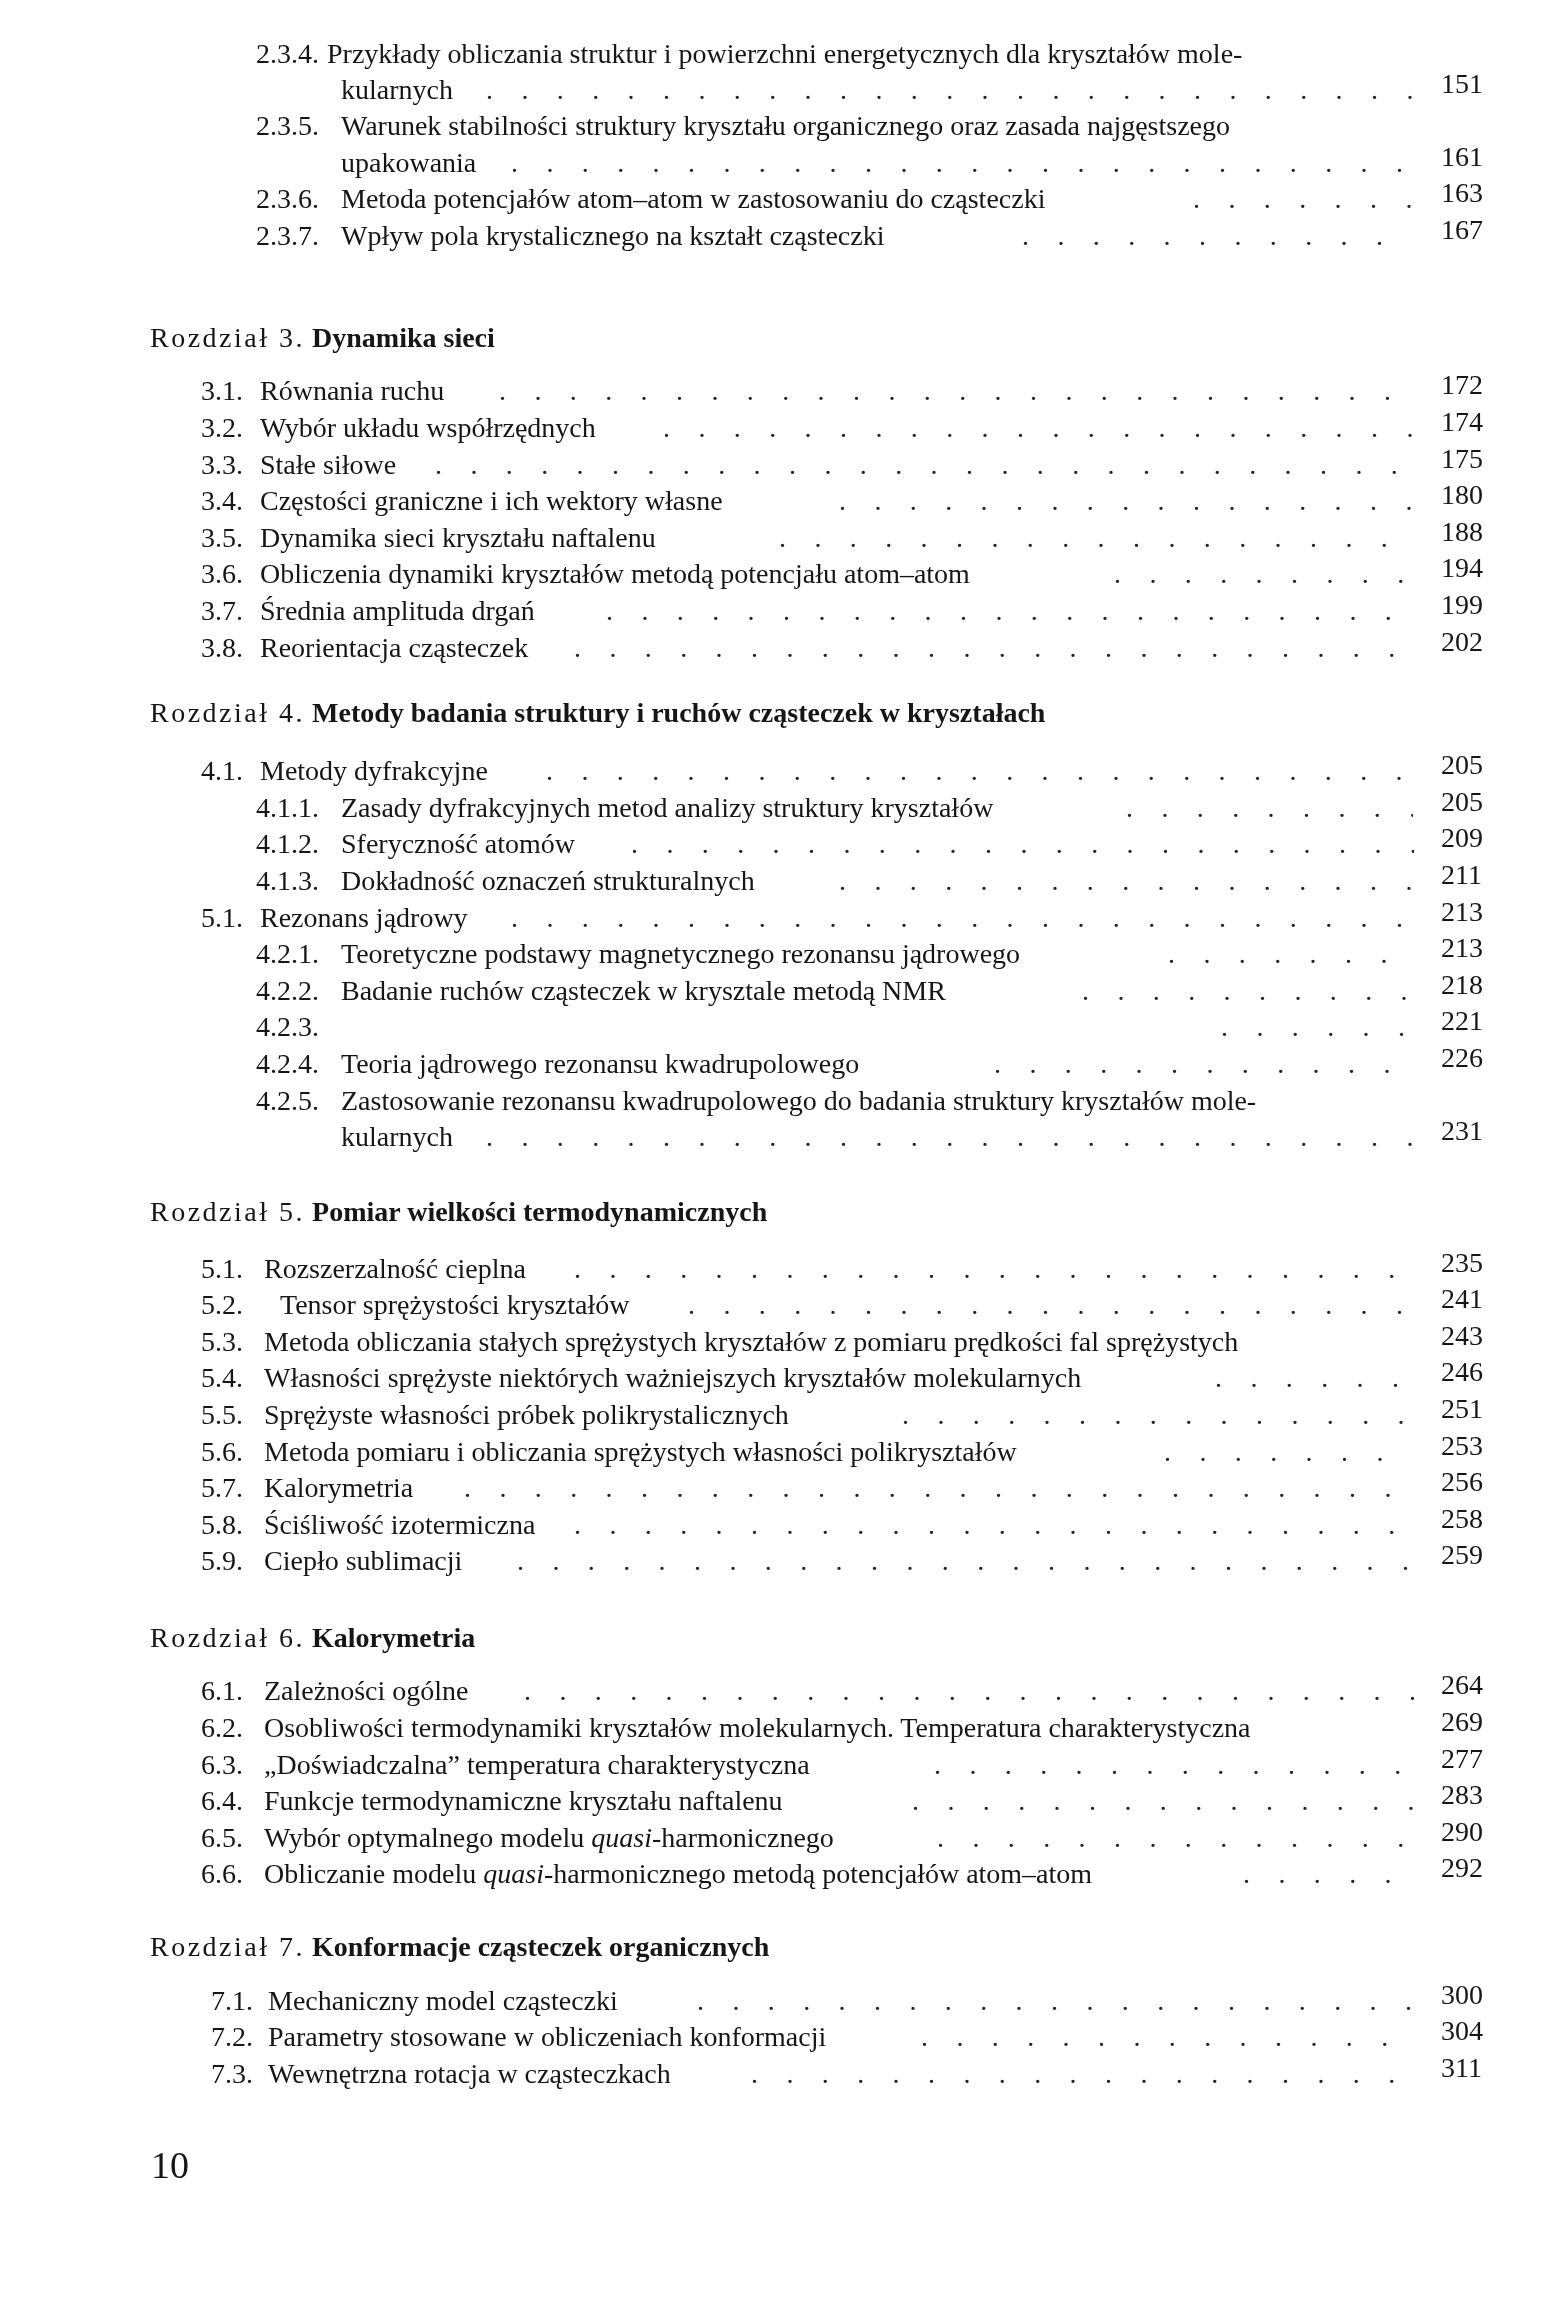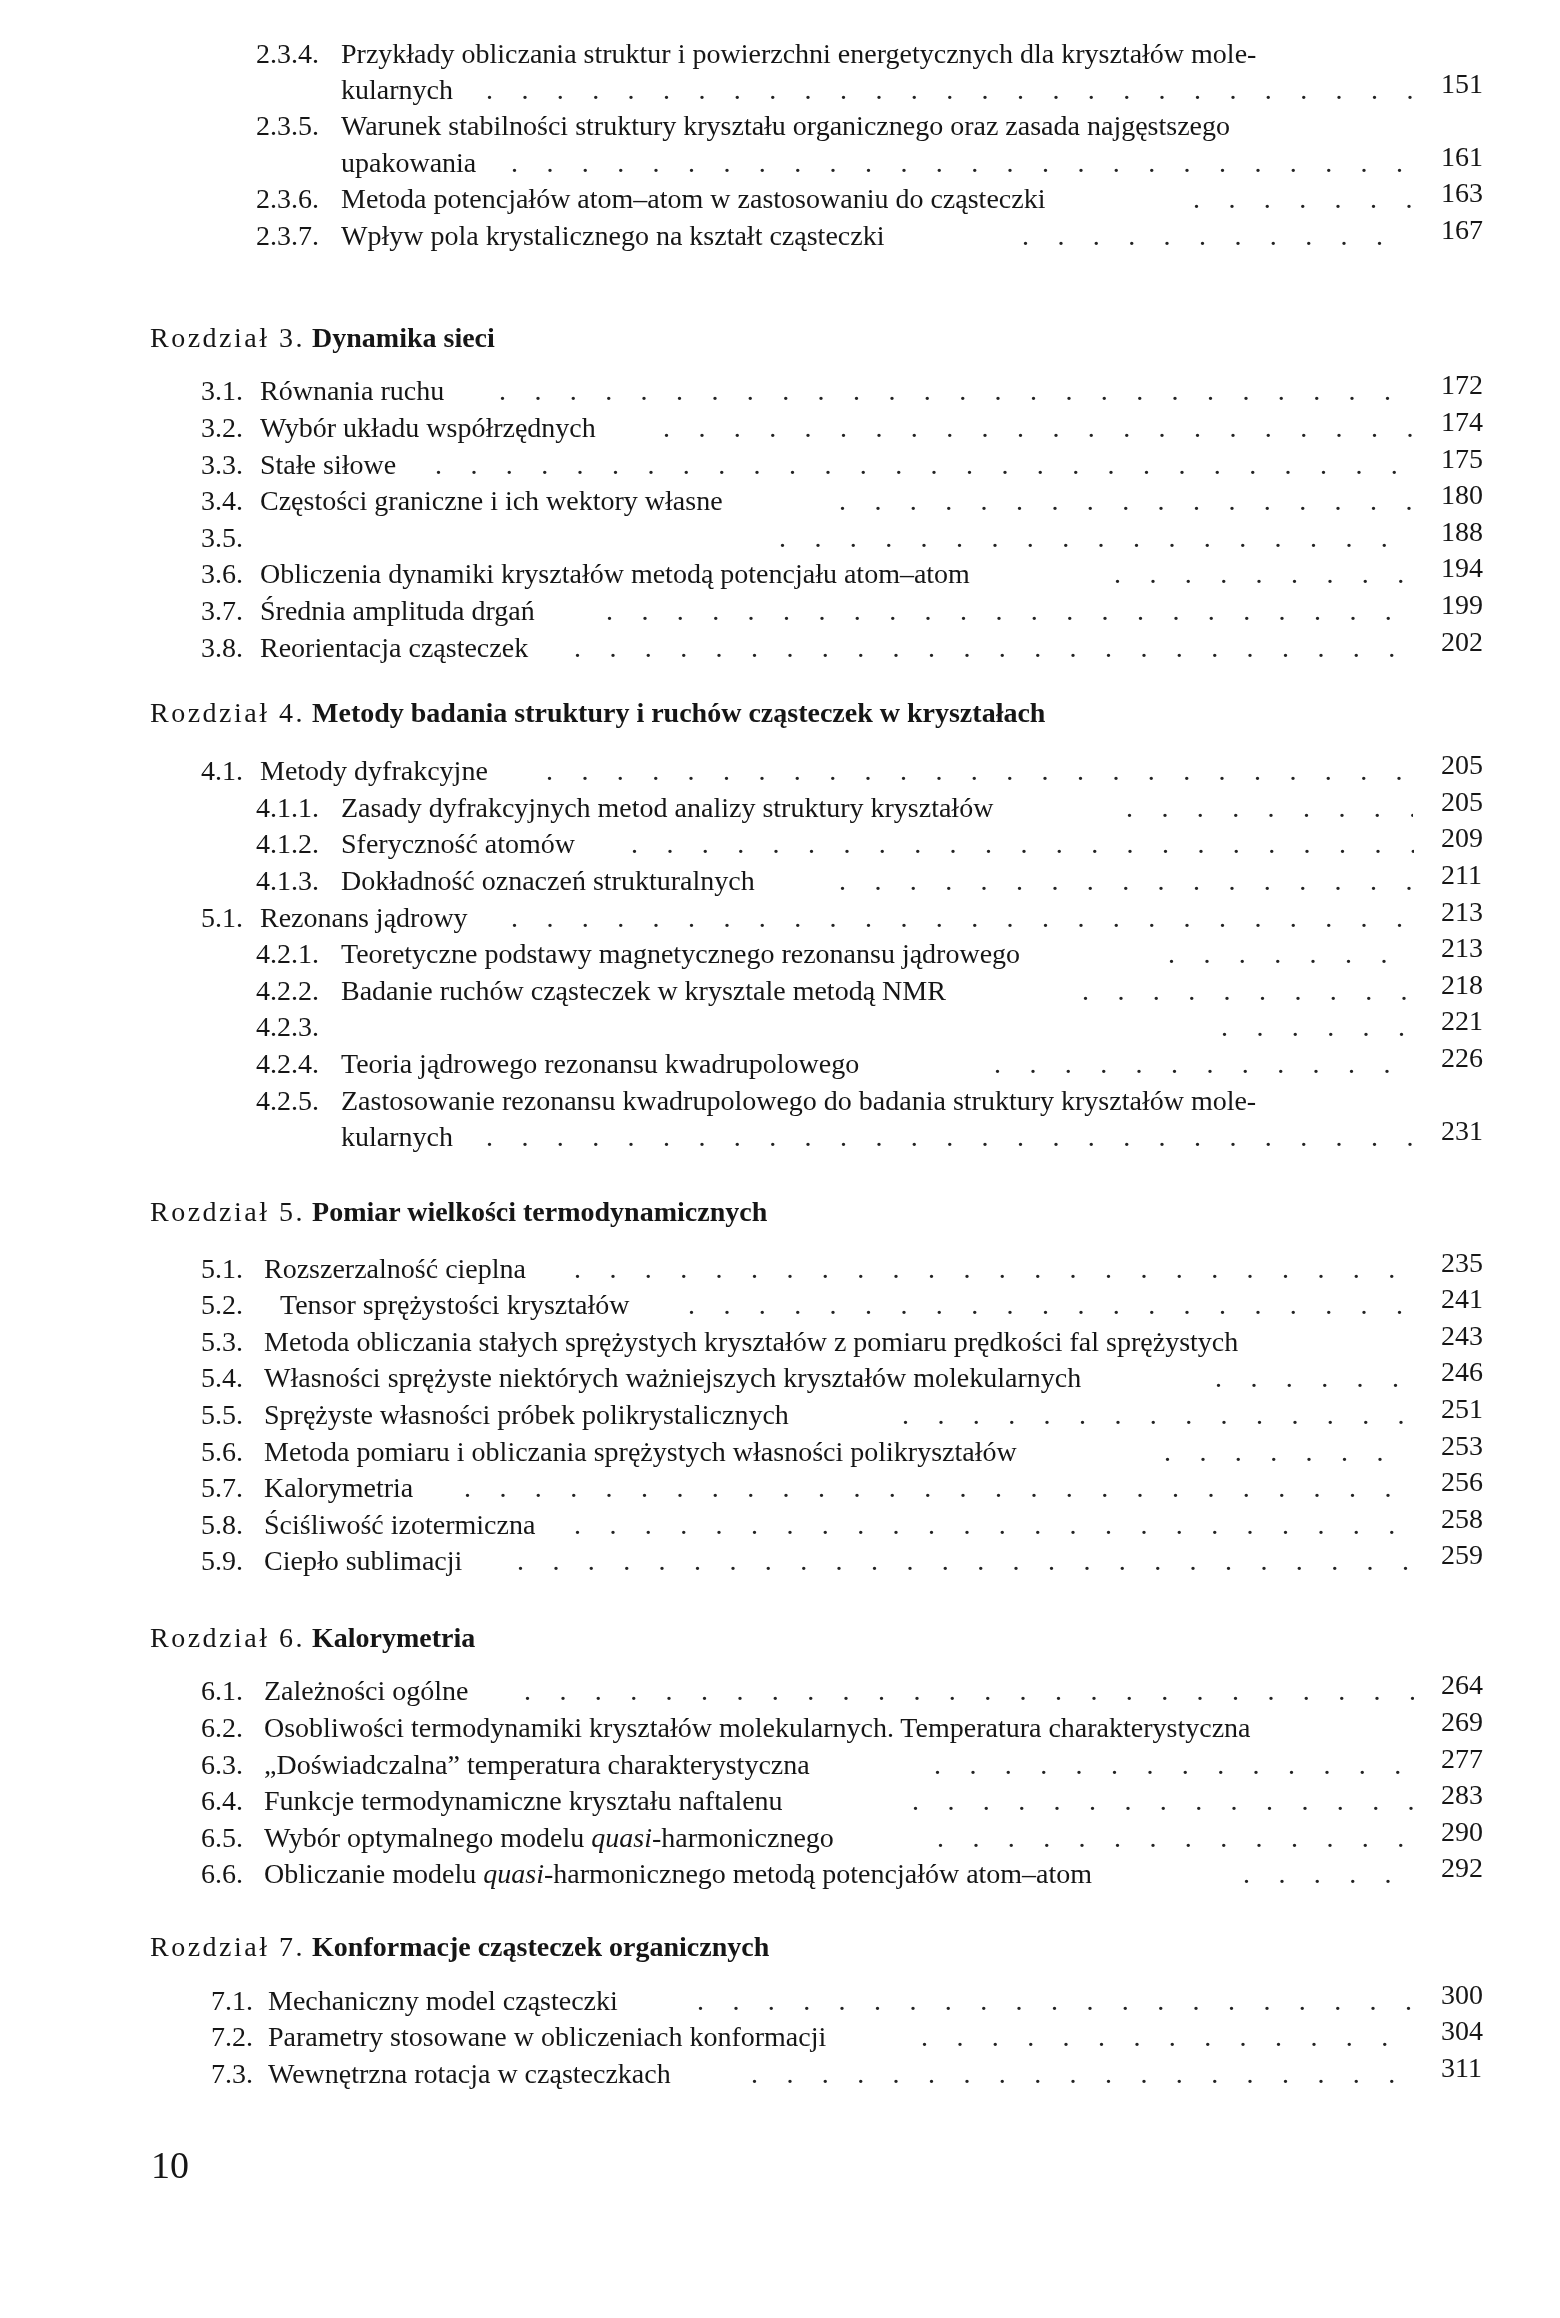--- a/index.html
+++ b/index.html
@@ -17,21 +17,21 @@
   .folio { position:absolute; left:151px; top:2143px; font-size:38px; }
   .it { font-style:italic; }
 </style>
 </head>
 <body>
 
 <div class="page">
 
   <div class="row" style="top:35px">
     <span class="num" style="left:256px">2.3.4.</span>
-    <span class="title" style="left:341px">Przykłady obliczania struktur i powierzchni energetycznych dla kryształów mole-</span>
+    <span class="title" style="left:327px">Przykłady obliczania struktur i powierzchni energetycznych dla kryształów mole-</span>
   </div>
   <div class="row" style="top:71px">
     <span class="title" style="left:341px">kularnych</span>
     <span class="dots" style="left:486px;width:928px">. . . . . . . . . . . . . . . . . . . . . . . . . . . . . . . . . . . . . . . . . . . . . . . . . . . . . . . . . . . . .</span>
     <span class="pg">151</span>
   </div>
   <div class="row" style="top:107px">
     <span class="num" style="left:256px">2.3.5.</span>
     <span class="title" style="left:341px">Warunek stabilności struktury kryształu organicznego oraz zasada najgęstszego</span>
   </div>
@@ -76,20 +76,21 @@
     <span class="pg">175</span>
   </div>
   <div class="row" style="top:482px">
     <span class="num" style="left:201px">3.4.</span>
     <span class="title" style="left:260px">Częstości graniczne i ich wektory własne</span>
     <span class="dots" style="left:839px;width:574px">. . . . . . . . . . . . . . . . . . . . . . . . . . . . . . . . . . . . . . . . . . . . . . . . . . . . . . . . . . . . .</span>
     <span class="pg">180</span>
   </div>
   <div class="row" style="top:519px">
     <span class="num" style="left:201px">3.5.</span>
+    <span class="title" style="left:260px">Dynamika sieci kryształu naftalenu</span>
     <span class="dots" style="left:779px;width:634px">. . . . . . . . . . . . . . . . . . . . . . . . . . . . . . . . . . . . . . . . . . . . . . . . . . . . . . . . . . . . .</span>
     <span class="pg">188</span>
   </div>
   <div class="row" style="top:555px">
     <span class="num" style="left:201px">3.6.</span>
     <span class="title" style="left:260px">Obliczenia dynamiki kryształów metodą potencjału atom–atom</span>
     <span class="dots" style="left:1114px;width:300px">. . . . . . . . . . . . . . . . . . . . . . . . . . . . . . . . . . . . . . . . . . . . . . . . . . . . . . . . . . . . .</span>
     <span class="pg">194</span>
   </div>
   <div class="row" style="top:592px">

